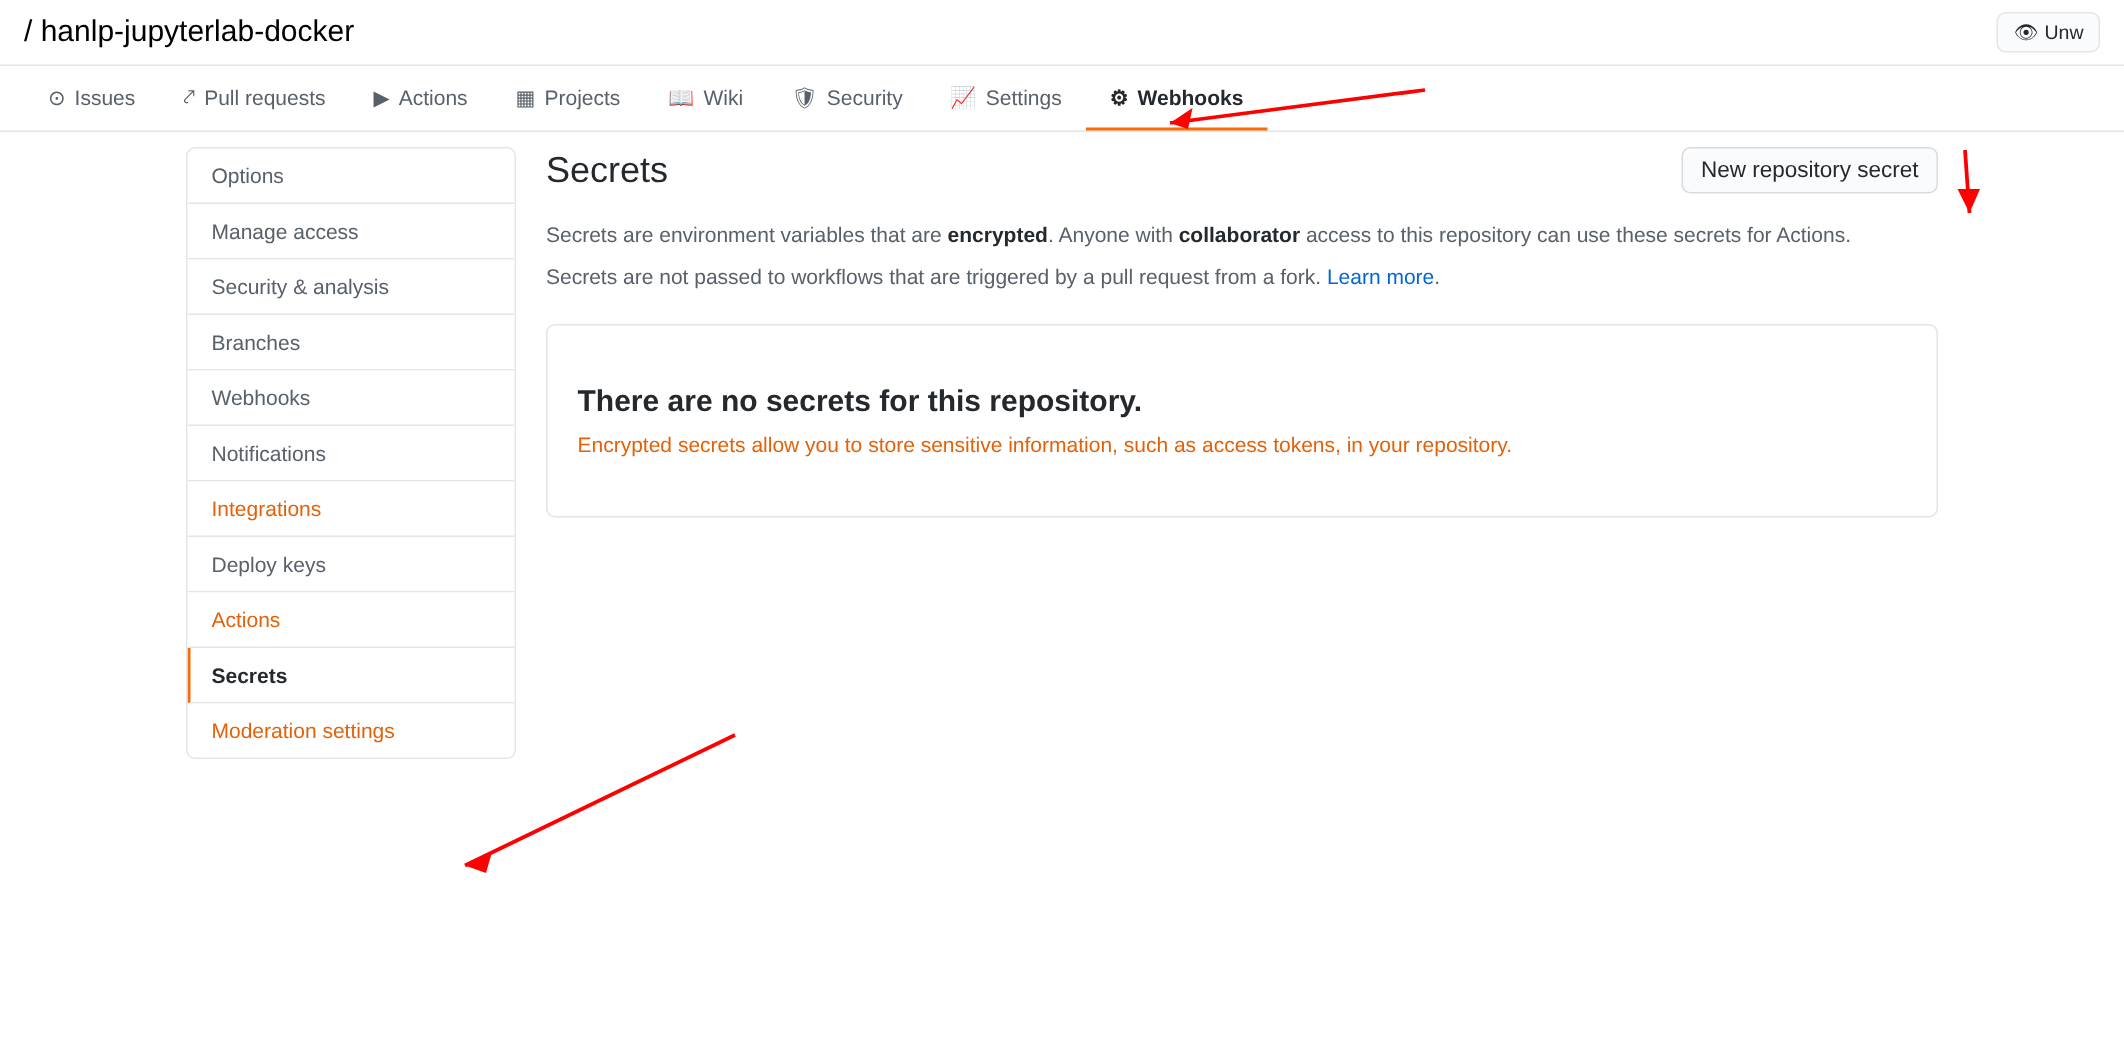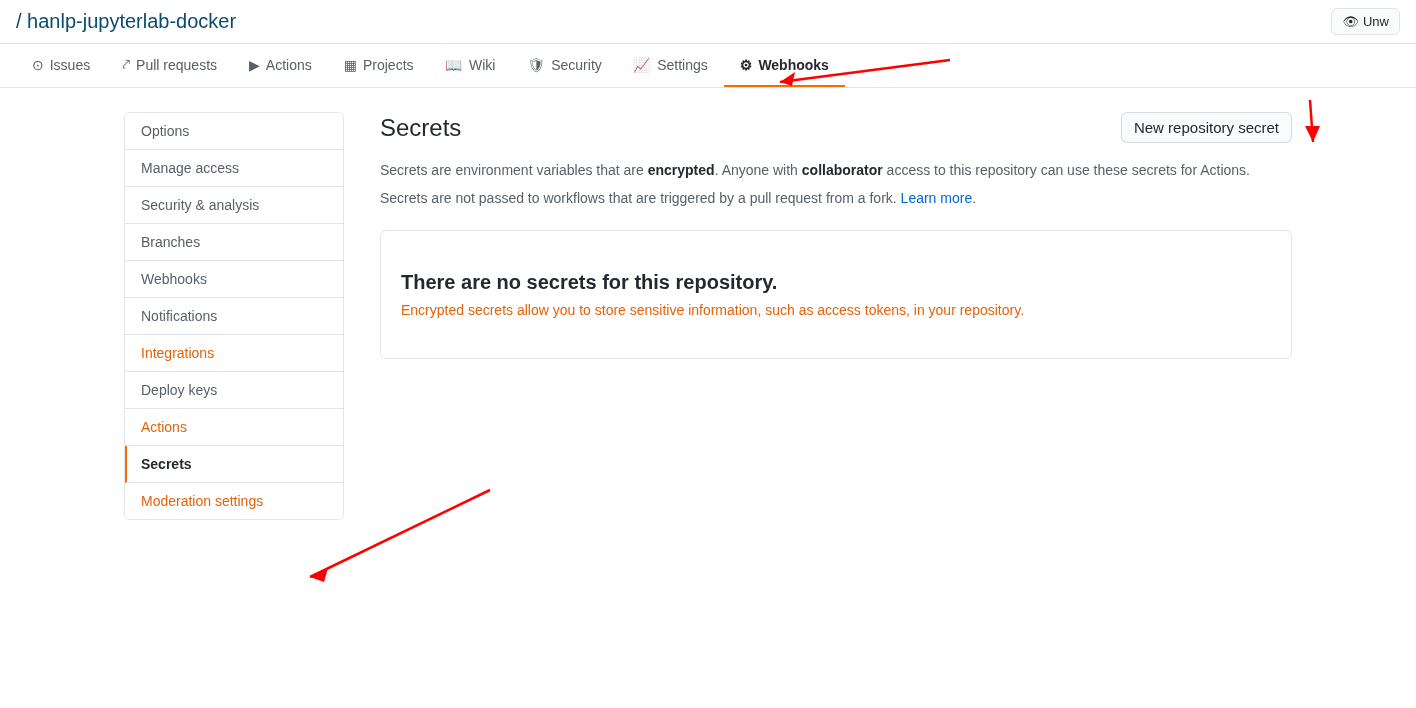--- a/index.html
+++ b/index.html
@@ -9,21 +9,21 @@
     .repo-header {
       padding: 8px 16px;
       border-bottom: 1px solid #e1e4e8;
       display: flex;
       align-items: center;
       justify-content: space-between;
     }
     .repo-title {
       font-size: 20px;
       font-weight: 400;
-      color: #0c4a6e;
+      color: #000000;
     }
     .unwatch-btn {
       display: flex;
       align-items: center;
       gap: 4px;
       padding: 5px 10px;
       border: 1px solid #e1e4e8;
       border-radius: 6px;
       background: #fafbfc;
       font-size: 13px;
@@ -55,23 +55,23 @@
       color: #24292e;
       border-bottom: 2px solid #f66a0a;
       font-weight: 600;
     }
     .nav-tab .tab-icon { font-size: 14px; }
 
     
     .main-layout {
       display: flex;
       max-width: 1200px;
-      margin: 24px auto;
+      margin: 10px auto;
       padding: 0 16px;
-      gap: 36px;
+      gap: 20px;
     }
 
     
     .sidebar {
       width: 220px;
       flex-shrink: 0;
       border: 1px solid #e1e4e8;
       border-radius: 6px;
       overflow: hidden;
       height: fit-content;

